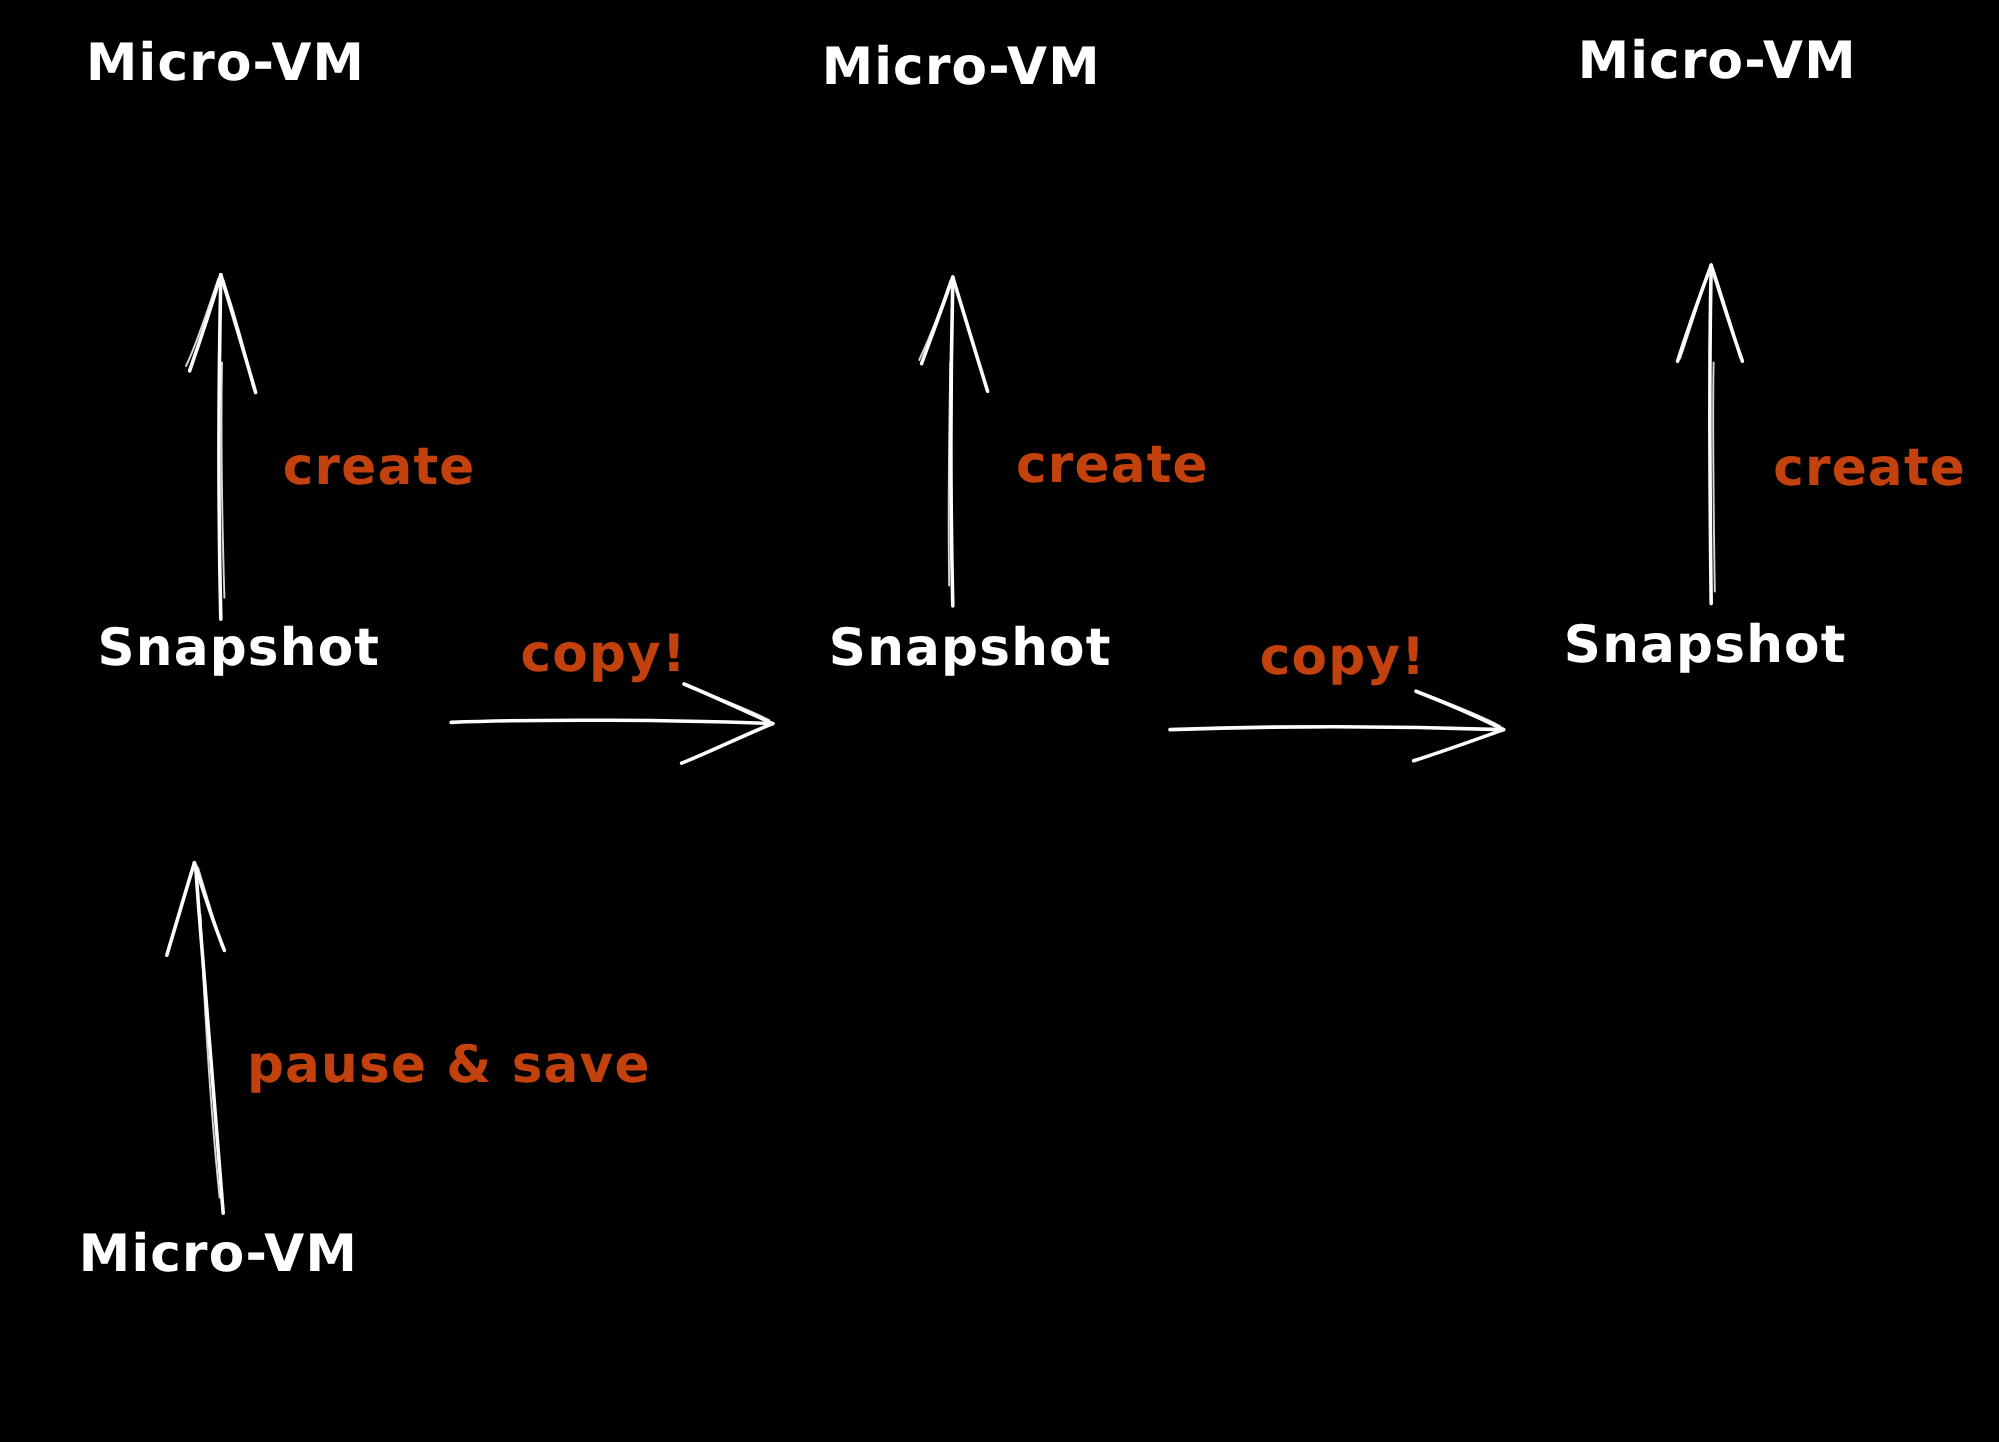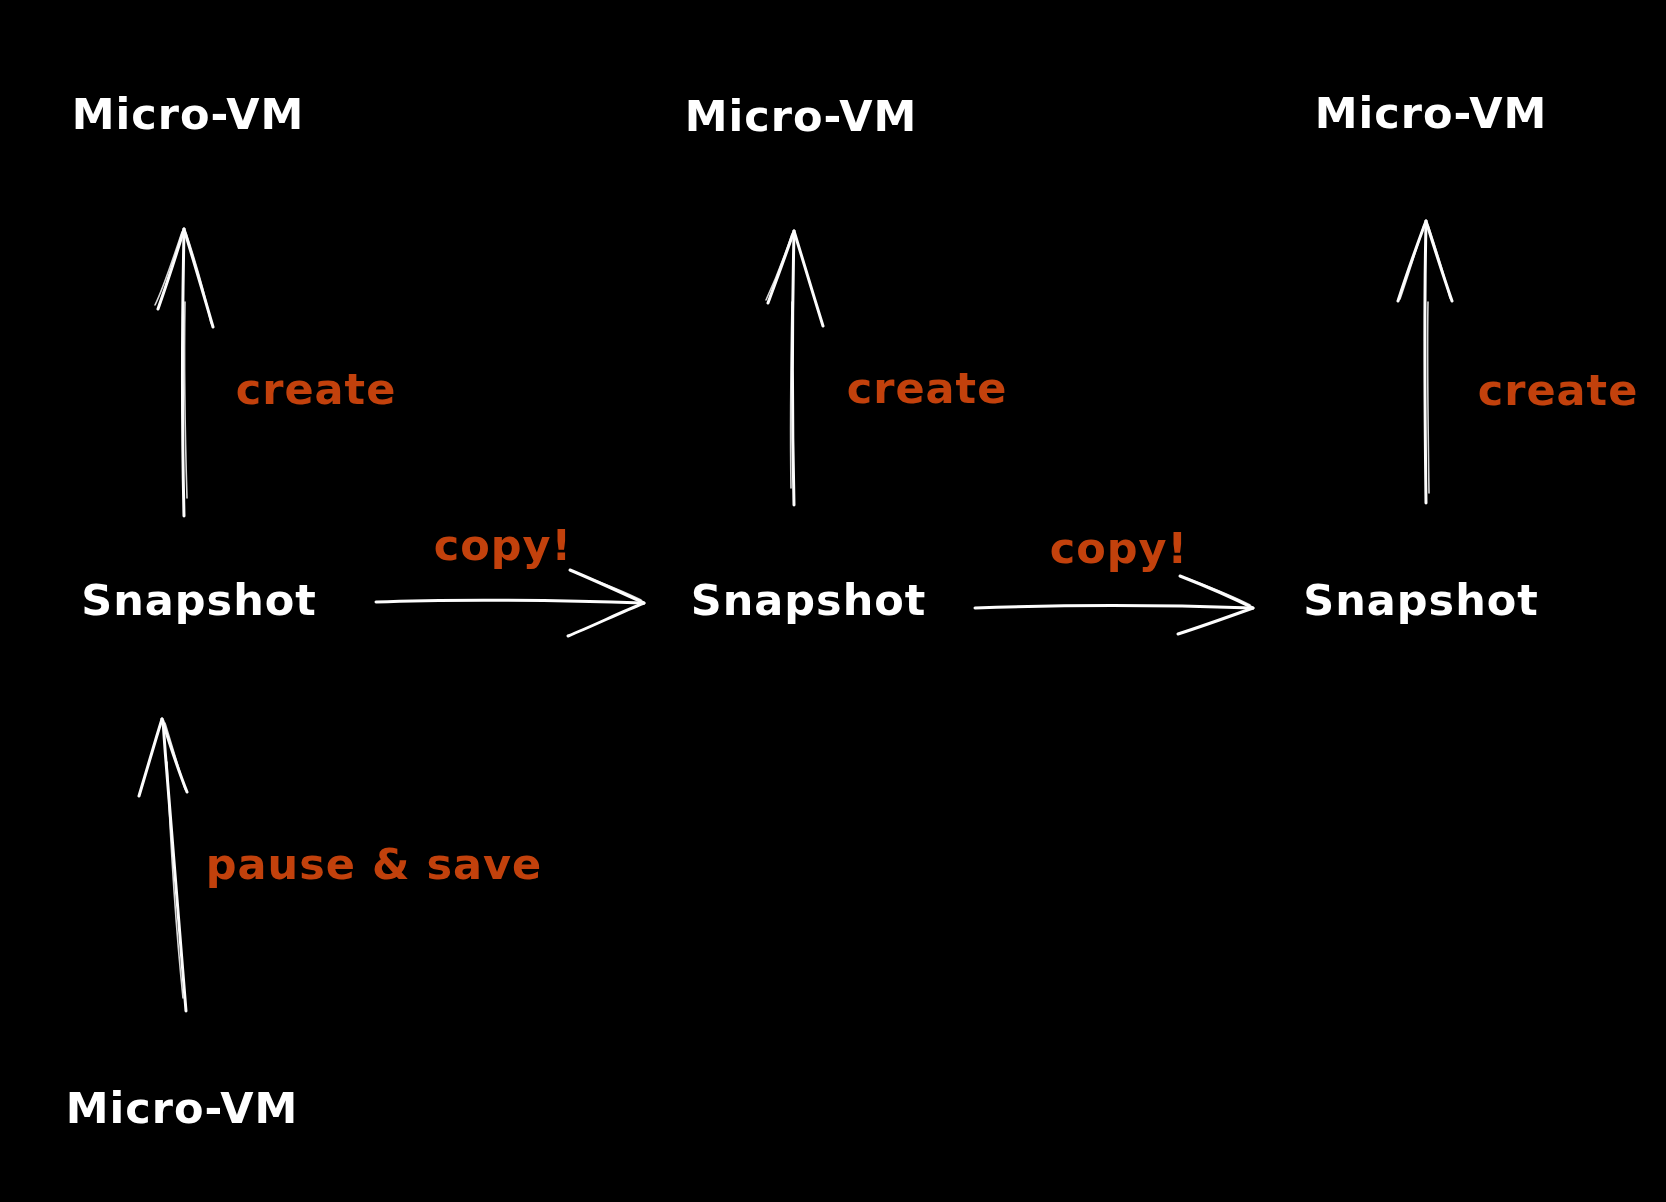--- a/index.html
+++ b/index.html
@@ -6,21 +6,21 @@
   .canvas{
     position:relative;
     width:1666px;height:1202px;
     background:#000000;
     overflow:hidden;
     font-family:"DejaVu Sans","Liberation Sans",sans-serif;
   }
   .edges-layer{position:absolute;inset:0;width:1666px;height:1202px;}
   .edges-layer path{fill:none;stroke:#fdfdfd;stroke-width:3;stroke-linecap:round;}
   .edges-layer path.thin{stroke-width:1.6;opacity:.85;}
-  .node{position:absolute;display:flex;align-items:center;justify-content:center;}
+  .node{position:absolute;display:flex;align-items:flex-start;justify-content:center;}
   .node .box{position:absolute;inset:0;width:100%;height:100%;}
   .node-label{
     position:relative;color:#ffffff;font-size:43px;font-weight:700;
     letter-spacing:1px;white-space:nowrap;
   }
   .edge-label{
     position:absolute;color:#c2410c;font-size:43px;font-weight:700;
     letter-spacing:1px;white-space:nowrap;transform:translate(-50%,-50%);
   }
 </style>
@@ -136,15 +136,15 @@
         <use href="#rect-solid"></use>
       </svg>
     <span class="node-label">Micro-VM</span>
   </div>
 
   <div class="edge-label" style="left:316px;top:389px">create</div>
   <div class="edge-label" style="left:927px;top:388px">create</div>
   <div class="edge-label" style="left:1558px;top:390px">create</div>
   <div class="edge-label" style="left:503px;top:545px">copy!</div>
   <div class="edge-label" style="left:1119px;top:548px">copy!</div>
-  <div class="edge-label" style="left:374px;top:864px">pause &amp; save</div>
+  <div class="edge-label" style="left:374px;top:888px">pause &amp; save</div>
 
 </div>
 
 </body></html>

